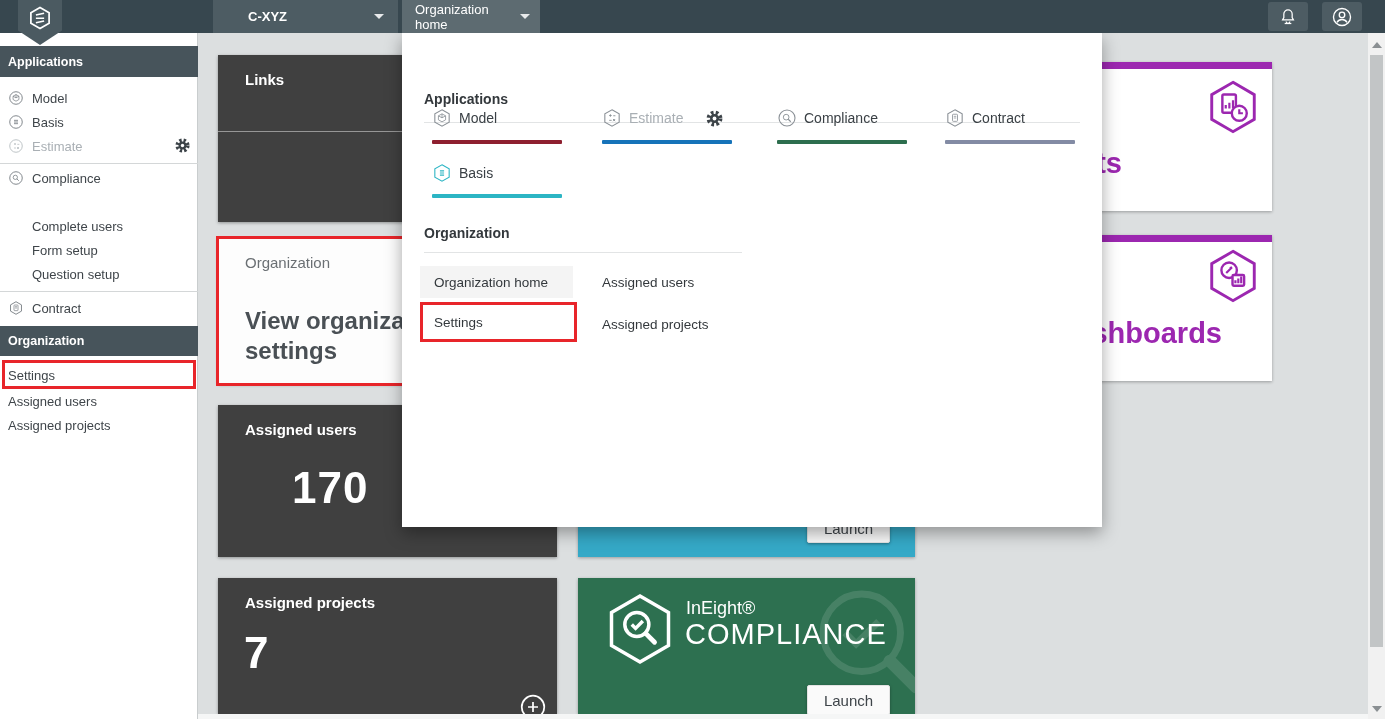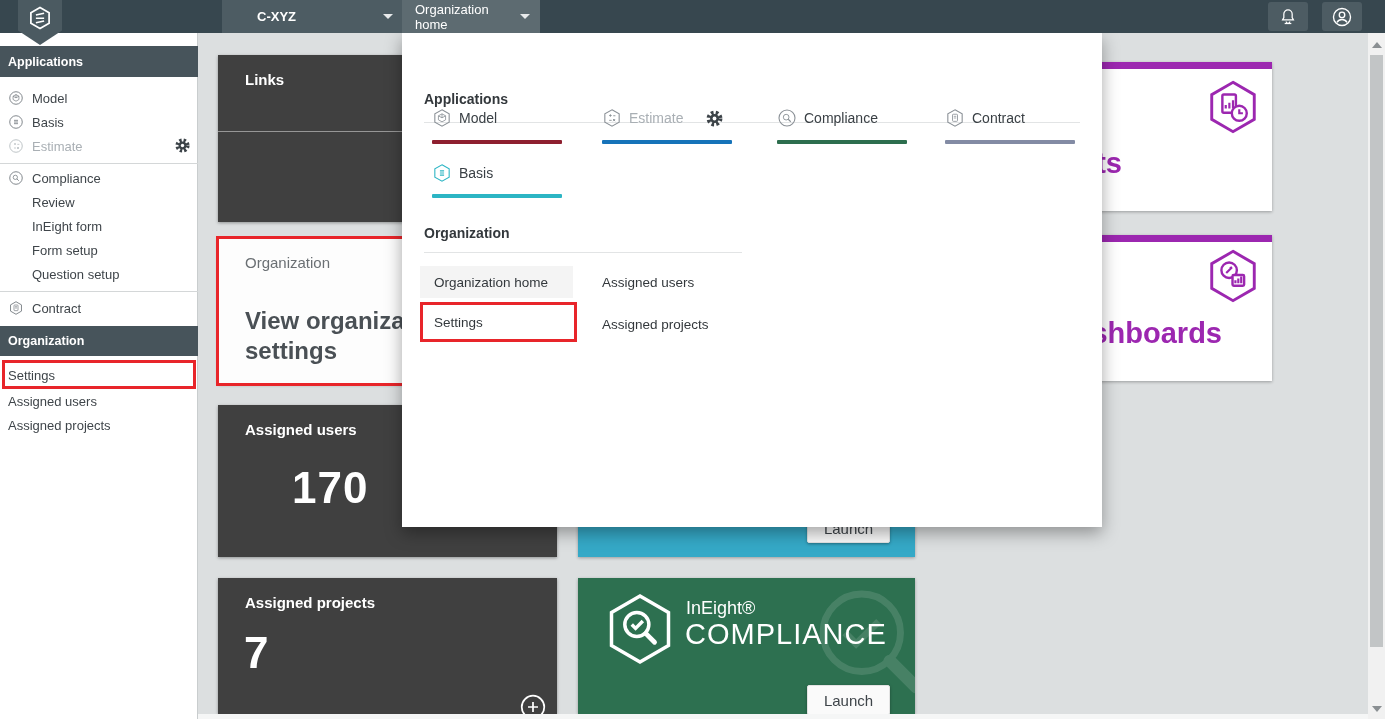--- a/index.html
+++ b/index.html
@@ -11,21 +11,21 @@
     overflow: hidden;
     color: #3f454a;
   }
   .abs { position: absolute; }
 
   
   .topbar { left:0; top:0; width:1385px; height:33px; background:#37474f; z-index:40; }
   .logo-badge { left:18px; top:0; width:44px; height:45px; background:#4b5a61;
     clip-path: polygon(0 0,100% 0,100% 68%,50% 100%,0 68%); display:flex; justify-content:center; }
   .logo-badge svg { margin-top:5px; }
-  .tb-select { left:222px; top:0; width:185px; height:33px; background:#4d5c63; color:#fff;
+  .tb-select { left:213px; top:0; width:185px; height:33px; background:#4d5c63; color:#fff;
     font-size:13px; font-weight:bold; display:flex; align-items:center; padding:0 14px 0 35px; cursor:pointer; }
   .tb-tab { left:402px; top:0; width:138px; height:33px; background:#5d6b71; color:#fff;
     font-size:13px; display:flex; align-items:center; padding:0 10px 0 13px; cursor:pointer; }
   .caret { width:0; height:0; border-left:5px solid transparent; border-right:5px solid transparent;
     border-top:5px solid #e8eaeb; margin-left:auto; }
   .tb-icon-btn { top:2px; width:40px; height:29px; background:#4d5c63; border-radius:3px;
     display:flex; align-items:center; justify-content:center; cursor:pointer; }
 
   
   .sidebar { left:0; top:33px; width:198px; height:686px; background:#ffffff;
@@ -194,25 +194,22 @@
   <div class="abs side-div" style="top:130px;"></div>
 
   <div class="abs side-item" style="top:133px;">
     <svg class="ic" viewBox="0 0 24 24">
       <circle cx="12" cy="12" r="9.4" fill="none" stroke="currentColor" stroke-width="1.4"></circle>
       <circle cx="11" cy="11" r="3.2" fill="none" stroke="currentColor" stroke-width="1.2"></circle>
       <path d="M13.4 13.4l2.8 2.8" stroke="currentColor" stroke-width="1.3"></path>
     </svg>
     <span class="lbl">Compliance</span>
   </div>
-  <div class="abs side-item noicon" style="top:157px;">
-    <span class="lbl">Review</span>
-  </div>
   <div class="abs side-item noicon" style="top:181px;">
-    <span class="lbl">InEight form</span>
+    <span class="lbl">Complete users</span>
   </div>
   <div class="abs side-item noicon" style="top:205px;">
     <span class="lbl">Form setup</span>
   </div>
   <div class="abs side-item noicon" style="top:229px;">
     <span class="lbl">Question setup</span>
   </div>
 
   <div class="abs side-div" style="top:258px;"></div>
 

